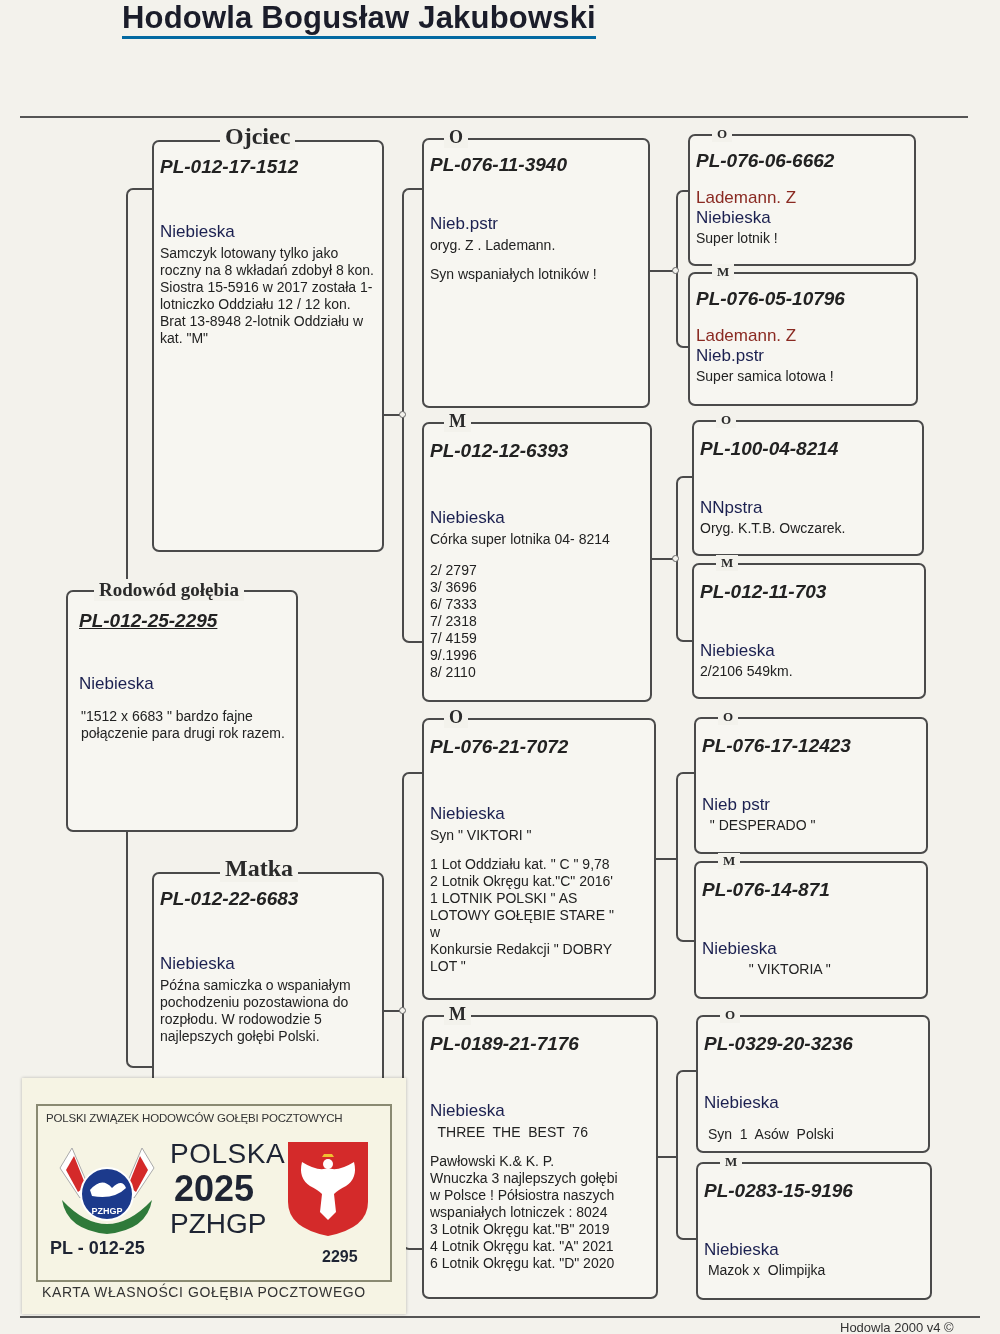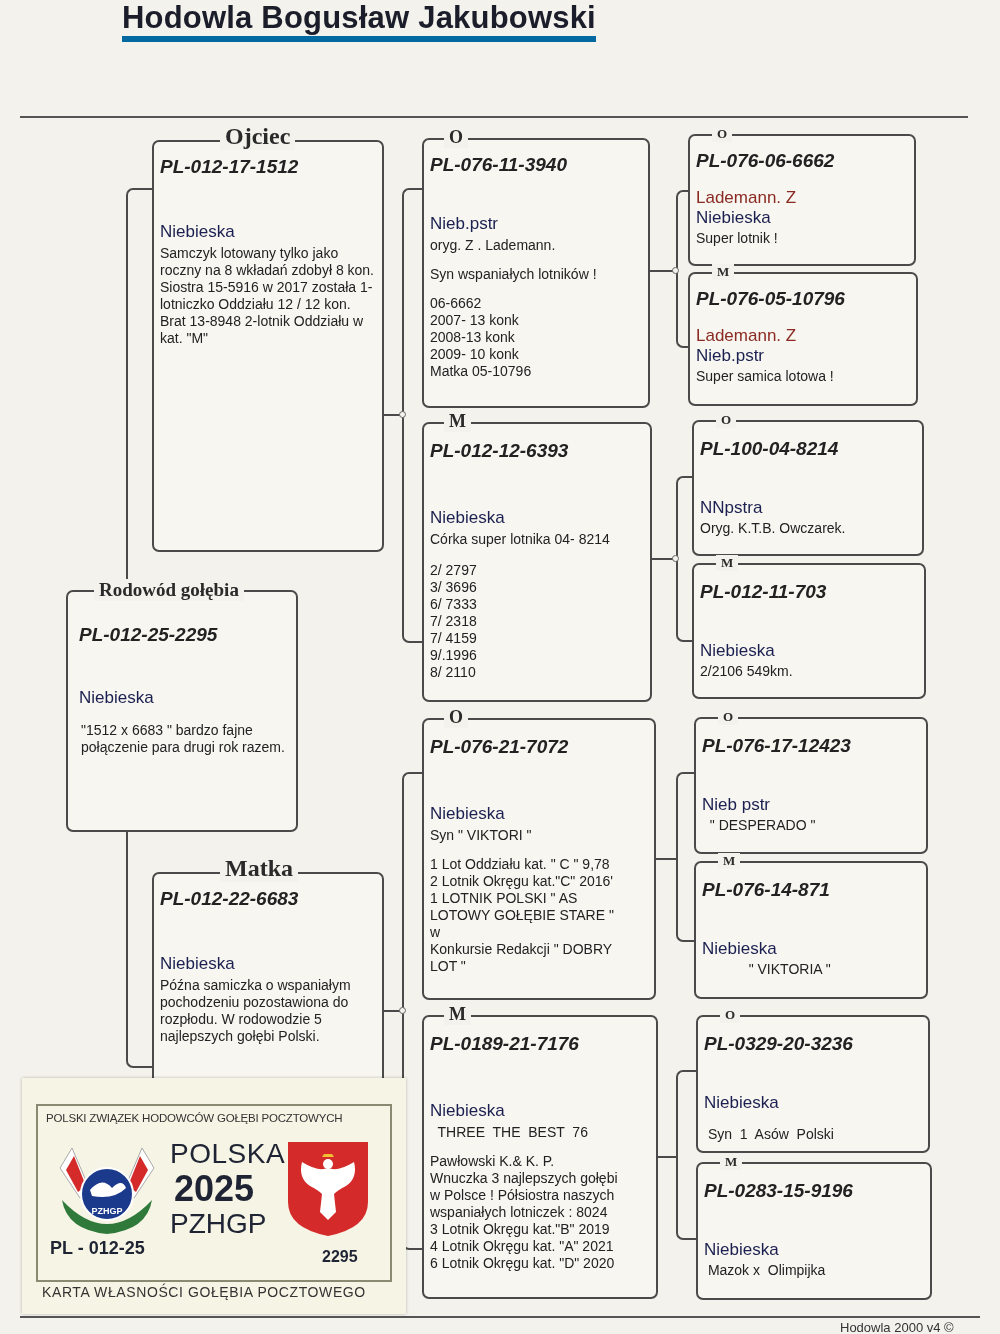--- a/index.html
+++ b/index.html
@@ -6,21 +6,21 @@
   body {
     width:1000px; height:1334px; position:relative; overflow:hidden;
     background:#f3f2ec;
     font-family:"Liberation Sans", sans-serif;
     color:#222;
   }
   .title {
     position:absolute; left:122px; top:0px;
     font-family:"Liberation Sans", sans-serif; font-weight:bold;
     font-size:31px; color:#1b1d2a; letter-spacing:0.2px;
-    border-bottom:6px solid #0369a1; line-height:36px; padding-bottom:0;
+    border-bottom:3px solid #0369a1; line-height:36px; padding-bottom:0;
   }
   .topline { position:absolute; left:20px; top:116px; width:948px; height:2px; background:#555; }
   .botline { position:absolute; left:20px; top:1316px; width:960px; height:2px; background:#555; }
   .footer { position:absolute; left:840px; top:1320px; font-size:13px; color:#333; white-space:nowrap; }
 
   .box {
     position:absolute; border:2px solid #4a4a4a; border-radius:7px;
     background:#f7f6f1; box-sizing:border-box; padding:4px 6px;
   }
   .legend {
@@ -96,46 +96,41 @@
 <div class="box" style="left:152px; top:140px; width:232px; height:412px;">
   <div class="legend big" style="left:66px;">Ojciec</div>
   <div class="ring" style="margin-top:10px;">PL-012-17-1512</div>
   <div style="height:44px"></div>
   <div class="color">Niebieska</div>
   <div class="note" style="margin-top:3px;">Samczyk lotowany tylko jako roczny na 8 wkładań zdobył 8 kon. Siostra 15-5916 w 2017 została 1-lotniczko Oddziału 12 / 12 kon. Brat 13-8948 2-lotnik Oddziału w kat. "M"</div>
 </div>
 
 <div class="box" style="left:66px; top:590px; width:232px; height:242px;padding-left:11px;">
   <div class="legend mid" style="left:26px;">Rodowód gołębia</div>
-  <div class="ring" style="margin-top:28px;">PL-012-25-2295</div>
+  <div class="ring" style="margin-top:14px;text-decoration:underline;">PL-012-25-2295</div>
   <div style="height:42px"></div>
   <div class="color">Niebieska</div>
   <div class="note" style="margin-top:14px; padding-left:2px;">"1512 x 6683 " bardzo fajne połączenie para drugi rok razem.</div>
 </div>
 
 <div class="box" style="left:152px; top:872px; width:232px; height:420px;">
   <div class="legend big" style="left:66px;">Matka</div>
   <div class="ring" style="margin-top:10px;">PL-012-22-6683</div>
   <div style="height:44px"></div>
   <div class="color">Niebieska</div>
   <div class="note" style="margin-top:3px;">Późna samiczka o wspaniałym pochodzeniu pozostawiona do rozpłodu. W rodowodzie 5 najlepszych gołębi Polski.</div>
 </div>
 
 <div class="box" style="left:422px; top:138px; width:228px; height:270px;">
   <div class="legend small" style="left:20px;">O</div>
   <div class="ring" style="margin-top:10px;">PL-076-11-3940</div>
   <div style="height:38px"></div>
   <div class="color">Nieb.pstr</div>
   <div class="note" style="margin-top:3px;">oryg. Z . Lademann.</div>
   <div class="note" style="margin-top:12px;">Syn wspaniałych lotników !</div>
-  <div class="note" style="margin-top:12px;">06-6662
-2007- 13 konk
-2008-13 konk
-2009- 10 konk
-Matka 05-10796</div>
 </div>
 
 <div class="box" style="left:422px; top:422px; width:230px; height:280px;">
   <div class="legend small" style="left:20px;">M</div>
   <div class="ring" style="margin-top:12px;">PL-012-12-6393</div>
   <div style="height:46px"></div>
   <div class="color">Niebieska</div>
   <div class="note" style="margin-top:3px;">Córka super lotnika 04- 8214</div>
   <div class="note" style="margin-top:14px;">2/ 2797
 3/ 3696

